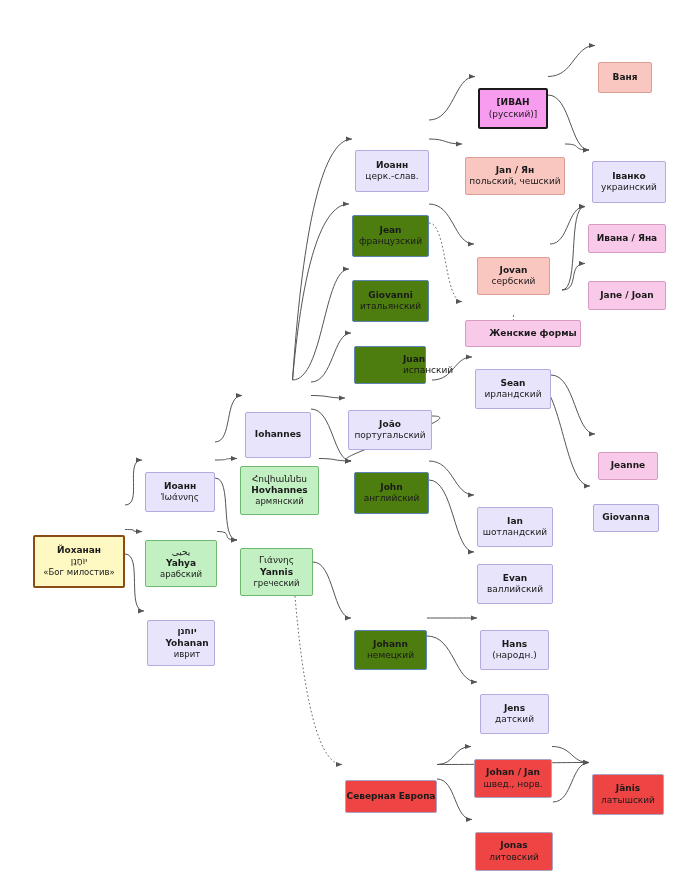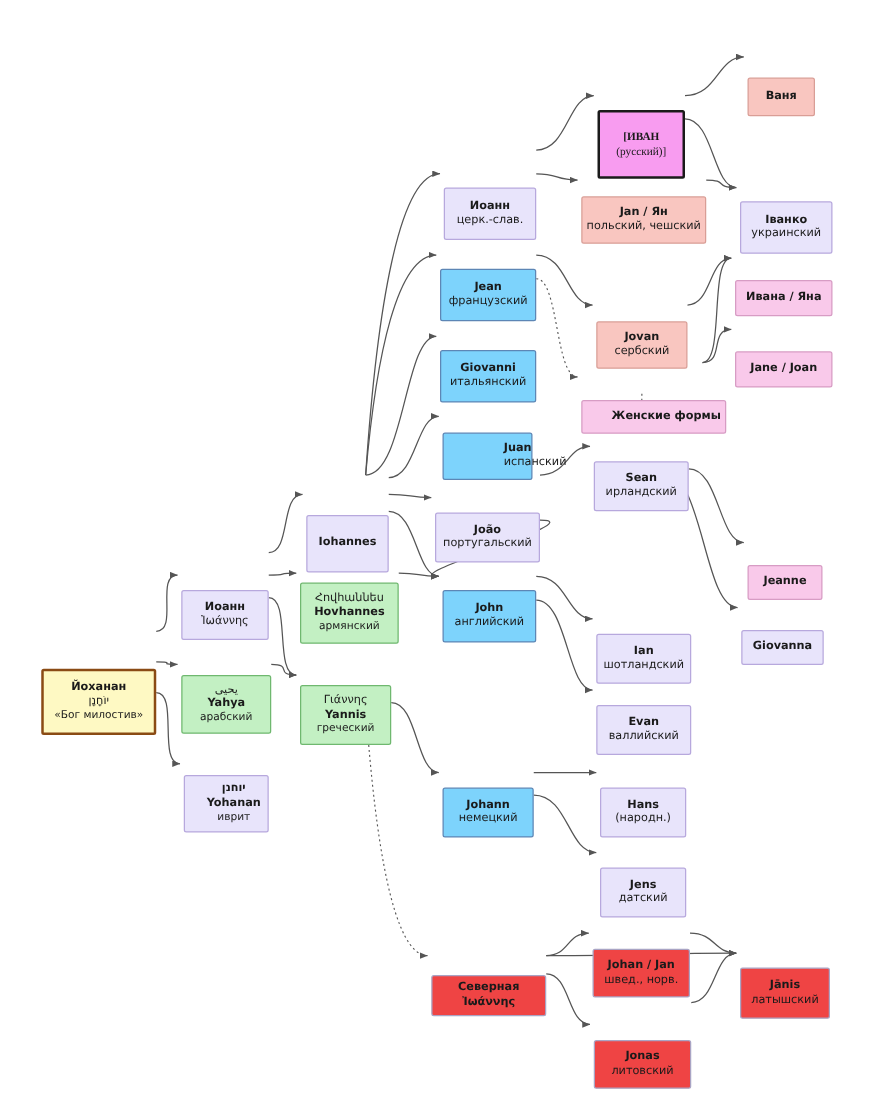--- a/index.html
+++ b/index.html
@@ -11,21 +11,21 @@
         border:1px solid #9a86c4;border-radius:2px;background:#e6e1fa;
         color:#1a1a1a;line-height:1.25;margin-top:32px;}
   .node .l1,.node .l2,.node .l3{display:block;width:100%;}
   .l1{font-size:9px;}
   .l2{font-size:9px;}
   .l3{font-size:8.5px;}
   .bold{font-weight:bold;}
   
   .lav   {background:#e8e4fb;border-color:#b7a8dd;}
   .lavg  {background:#ef4444;border-color:#a9a4c4;}
-  .blue  {background:#7dd3fc;border-color:#5d86b5;}
+  .blue  {background:#4d7c0f;border-color:#5d86b5;}
   .green {background:#c3f0c3;border-color:#6fb86f;}
   .pinkd {background:#f9c6c0;border-color:#d99e96;}
   .pinkm {background:#f9c9ea;border-color:#d79cc4;}
   .magenta{background:#f89cf0;border:2px solid #1a1a1a;}
   .brown {background:#fef9c3;border:2px solid #8a4b14;}
 </style>
 </head>
 <body>
 
 <div id="canvas">
@@ -135,23 +135,23 @@
       </div>
       <div class="node blue" style="left: 354px; top: 440px; width: 75px; height: 42px;">
         <span class="l1 bold">John</span>
         <span class="l2">английский</span>
       </div>
       <div class="node blue" style="left: 354px; top: 598px; width: 73px; height: 40px;">
         <span class="l1 bold">Johann</span>
         <span class="l2">немецкий</span>
       </div>
       <div class="node lavg" style="left: 345px; top: 748px; width: 92px; height: 33px;">
-        <span class="l1 bold">Северная Ἰωάννης</span>
-      </div>
-      <div class="node magenta" style="left: 478px; top: 56px; width: 70px; height: 55px; font-family: Liberation Serif, serif;">
+        <span class="l1 bold">Северная Европа</span>
+      </div>
+      <div class="node magenta" style="left: 478px; top: 56px; width: 70px; height: 41px;">
         <span class="l1 bold">[ИВАН</span>
         <span class="l2">(русский)]</span>
       </div>
       <div class="node pinkd" style="left: 465px; top: 125px; width: 100px; height: 38px;">
         <span class="l1 bold">Jan / Ян</span>
         <span class="l2">польский, чешский</span>
       </div>
       <div class="node pinkd" style="left: 477px; top: 225px; width: 73px; height: 38px;">
         <span class="l1 bold">Jovan</span>
         <span class="l2">сербский</span>

